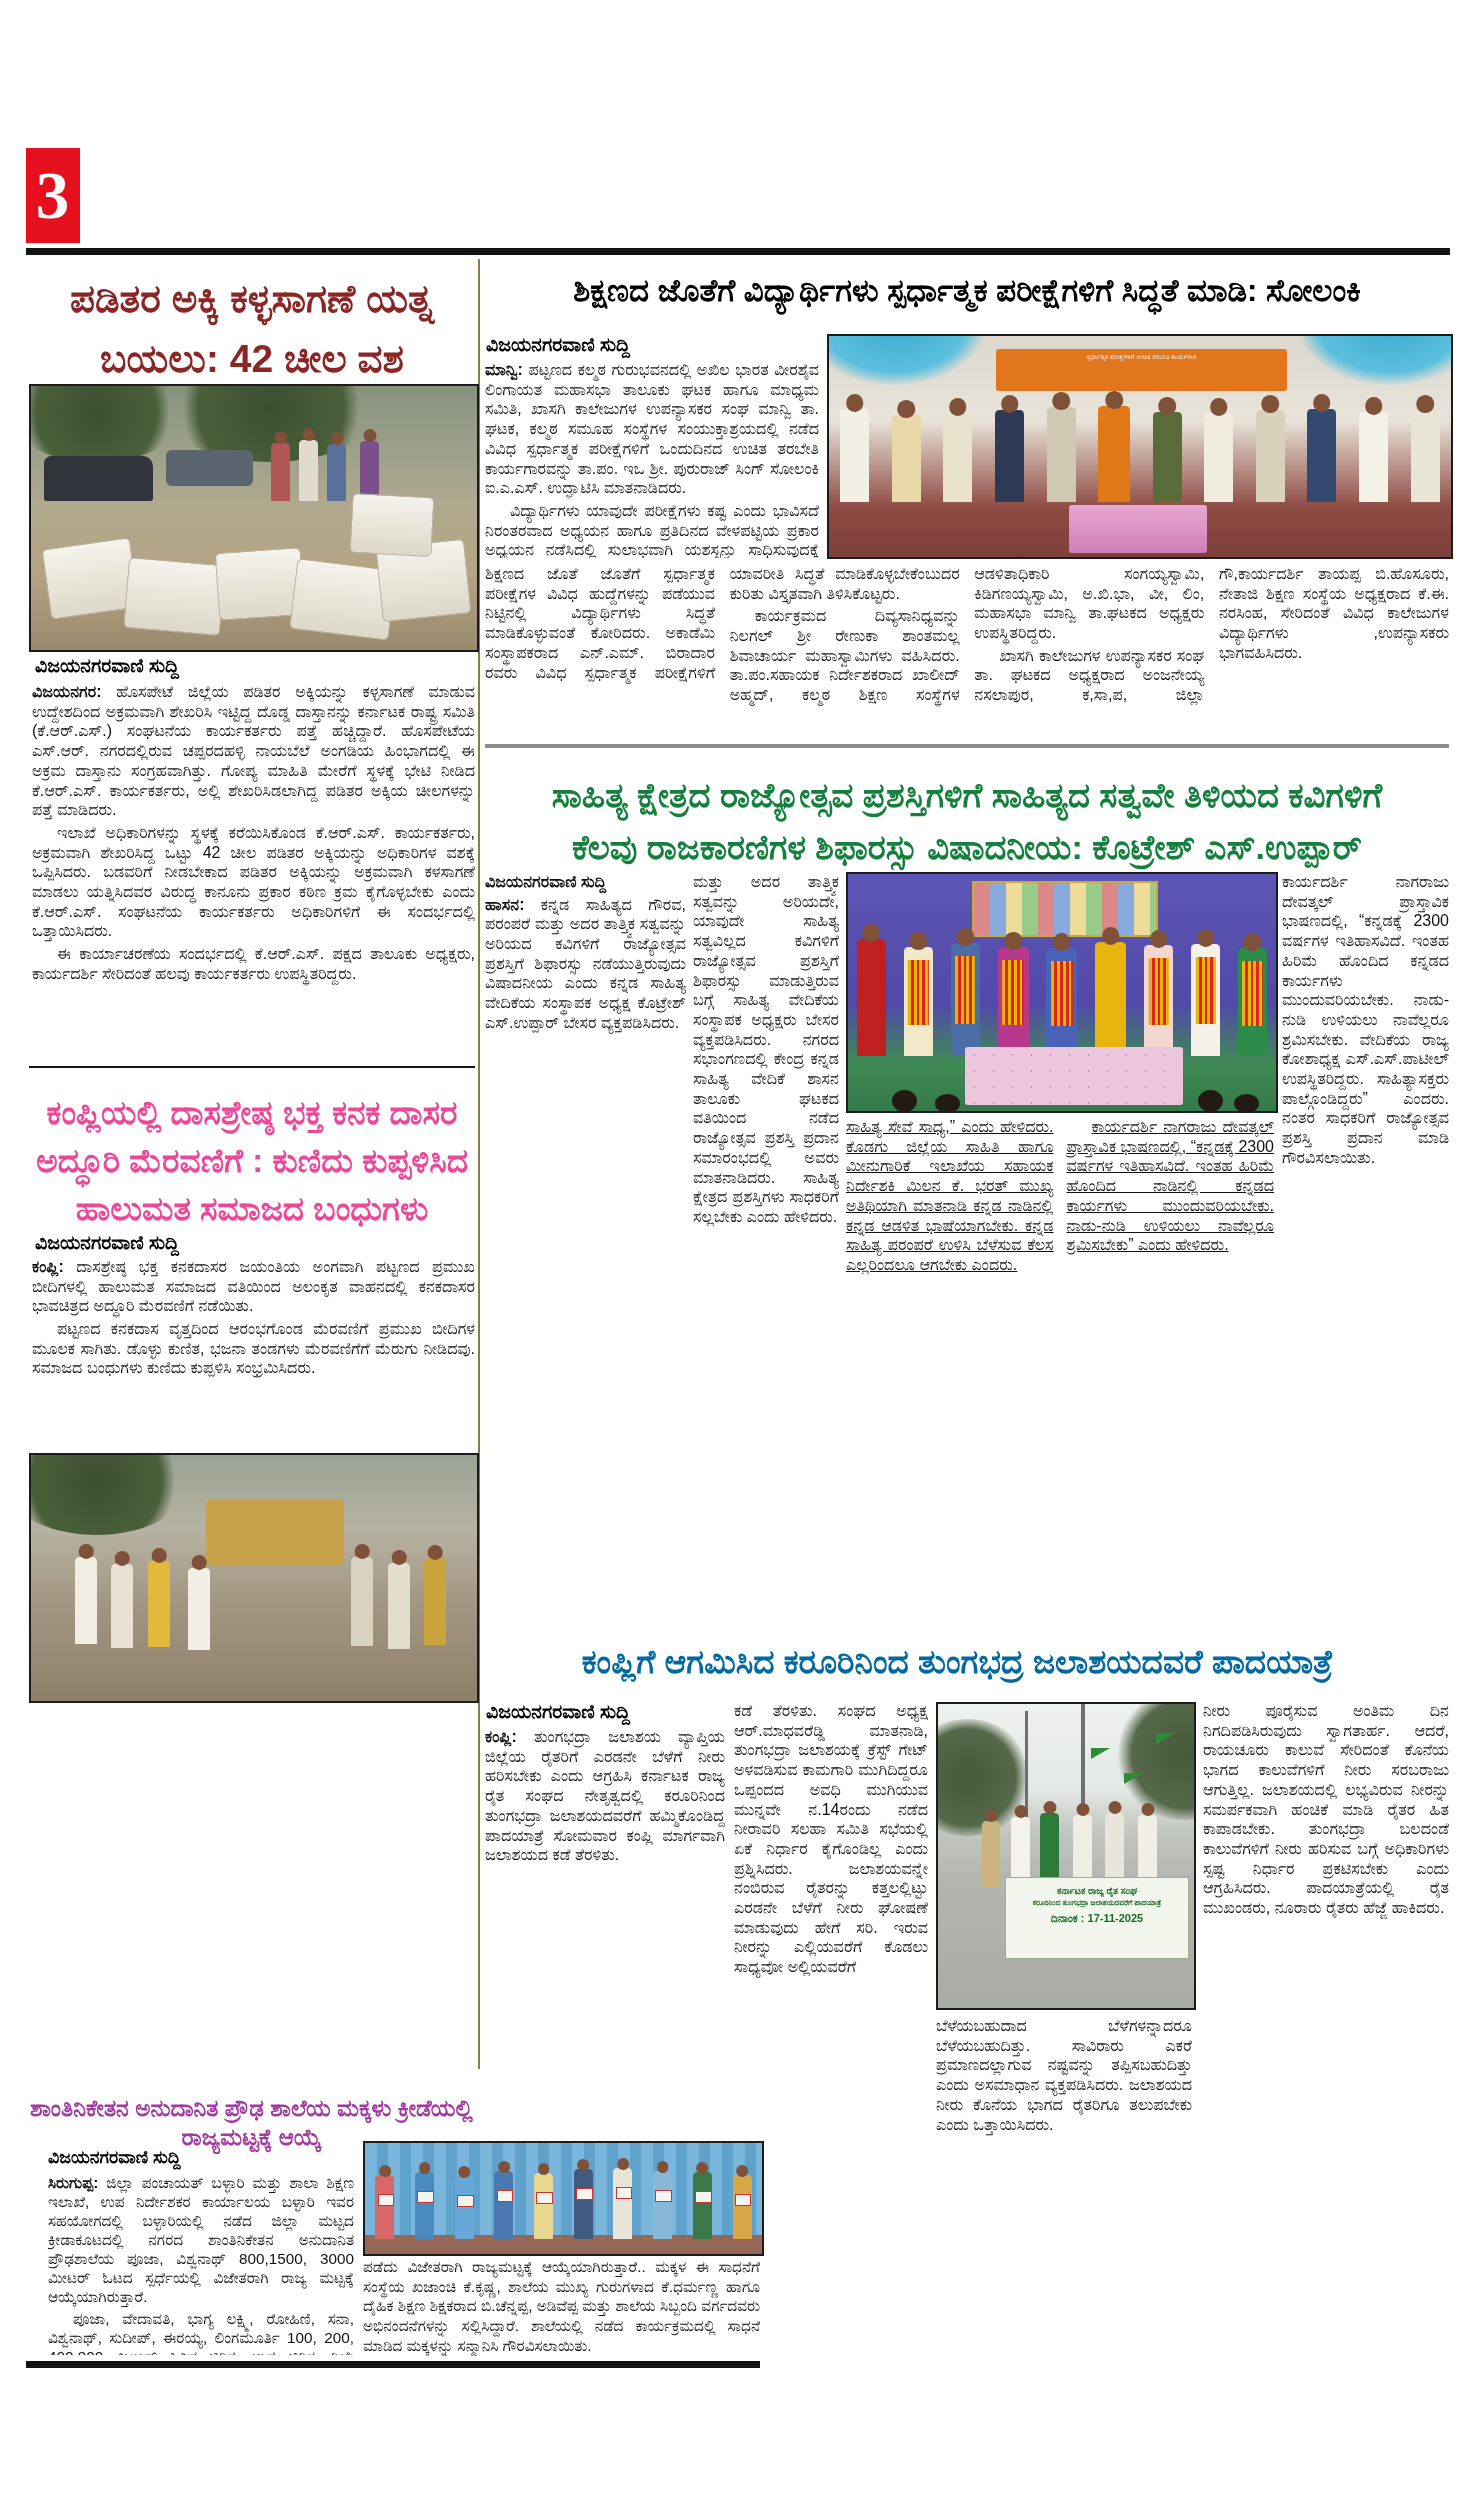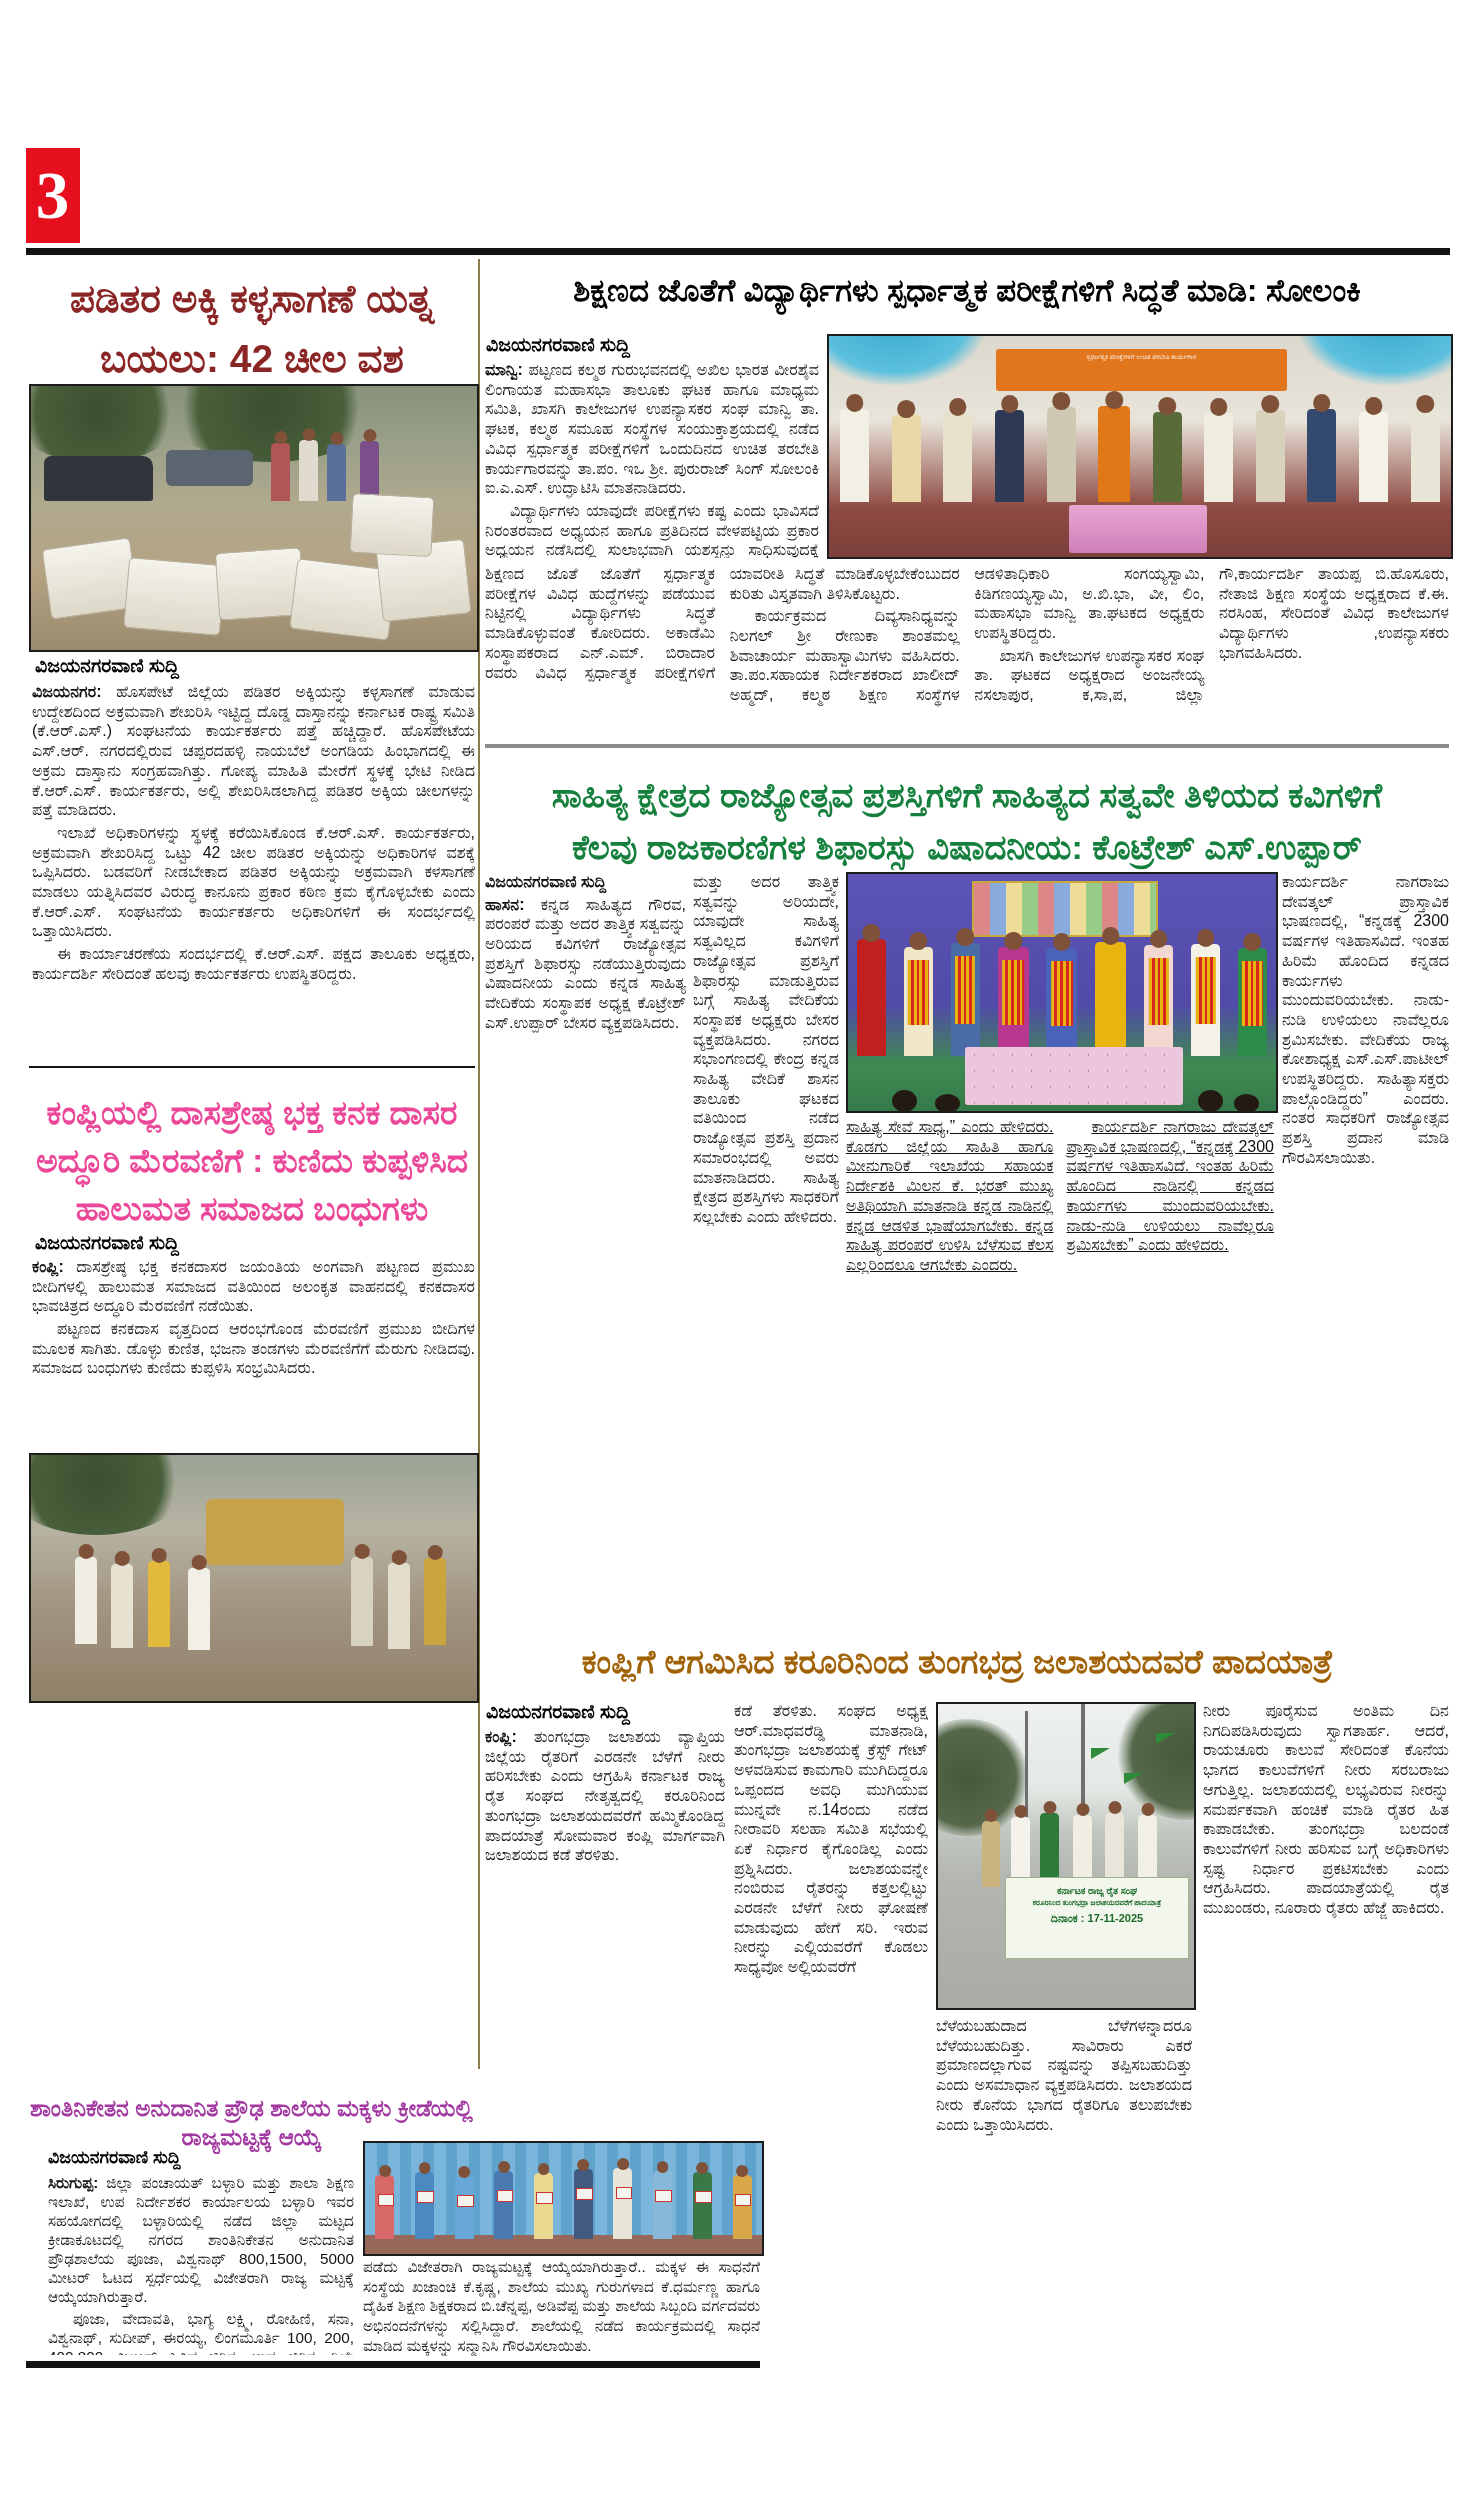--- a/index.html
+++ b/index.html
@@ -16,21 +16,21 @@
             transform:scaleY(1.25);}
   .en-sub{font-weight:500;}
   .dateline-top{color:#101010;font-size:22px;font-weight:800;white-space:nowrap;transform:scaleY(1.15);}
   .blackrule{background:#131313;}
   .grayrule{background:#8c8c8c;}
   .vline{background:#8b7a4a;}
   
   .hl{text-align:center;font-weight:800;overflow:hidden;margin-top:13px;}
   .hl-maroon{color:#8b2626;font-size:39px;line-height:60px;}
   .hl-brown{color:#000000;font-size:31px;line-height:44px;white-space:nowrap;}
-  .hl-brown2{color:#a16207;font-size:33px;line-height:48px;white-space:nowrap;}
+  .hl-brown2{color:#0369a1;font-size:33px;line-height:48px;white-space:nowrap;}
   .hl-purple{color:#ec4899;font-size:33px;line-height:48px;}
   .hl-purple-sm{color:#a23aa2;font-size:23px;line-height:29px;font-weight:800;}
   .hl-green{color:#15803d;font-size:34px;line-height:52px;white-space:nowrap;}
   
   .byline{font-weight:800;font-size:19px;color:#000;}
   .body{font-size:16px;line-height:19.7px;text-align:justify;overflow:hidden;}
   .body p{margin:0 0 2.9px 0;text-indent:25px;}
   .body p.first{text-indent:0;}
   .body b{font-weight:800;}
   .cols4{column-count:4;column-gap:14.6px;}
@@ -333,21 +333,21 @@
     <p class="first">ಬೆಳೆಯಬಹುದಾದ ಬೆಳೆಗಳನ್ನಾದರೂ ಬೆಳೆಯಬಹುದಿತ್ತು. ಸಾವಿರಾರು ಎಕರೆ ಪ್ರಮಾಣದಲ್ಲಾಗುವ ನಷ್ಟವನ್ನು ತಪ್ಪಿಸಬಹುದಿತ್ತು ಎಂದು ಅಸಮಾಧಾನ ವ್ಯಕ್ತಪಡಿಸಿದರು. ಜಲಾಶಯದ ನೀರು ಕೊನೆಯ ಭಾಗದ ರೈತರಿಗೂ ತಲುಪಬೇಕು ಎಂದು ಒತ್ತಾಯಿಸಿದರು.</p>
   </div>
   <div class="abs body" style="left:1203px;top:1701px;width:246px;height:730px;">
     <p class="first">ನೀರು ಪೂರೈಸುವ ಅಂತಿಮ ದಿನ ನಿಗದಿಪಡಿಸಿರುವುದು ಸ್ವಾಗತಾರ್ಹ. ಆದರೆ, ರಾಯಚೂರು ಕಾಲುವೆ ಸೇರಿದಂತೆ ಕೊನೆಯ ಭಾಗದ ಕಾಲುವೆಗಳಿಗೆ ನೀರು ಸರಬರಾಜು ಆಗುತ್ತಿಲ್ಲ. ಜಲಾಶಯದಲ್ಲಿ ಲಭ್ಯವಿರುವ ನೀರನ್ನು ಸಮರ್ಪಕವಾಗಿ ಹಂಚಿಕೆ ಮಾಡಿ ರೈತರ ಹಿತ ಕಾಪಾಡಬೇಕು. ತುಂಗಭದ್ರಾ ಬಲದಂಡೆ ಕಾಲುವೆಗಳಿಗೆ ನೀರು ಹರಿಸುವ ಬಗ್ಗೆ ಅಧಿಕಾರಿಗಳು ಸ್ಪಷ್ಟ ನಿರ್ಧಾರ ಪ್ರಕಟಿಸಬೇಕು ಎಂದು ಆಗ್ರಹಿಸಿದರು. ಪಾದಯಾತ್ರೆಯಲ್ಲಿ ರೈತ ಮುಖಂಡರು, ನೂರಾರು ರೈತರು ಹೆಜ್ಜೆ ಹಾಕಿದರು.</p>
   </div>
 
   <div class="abs hl hl-purple-sm" style="left:28px;top:2081px;width:447px;height:60px;">ಶಾಂತಿನಿಕೇತನ ಅನುದಾನಿತ ಪ್ರೌಢ ಶಾಲೆಯ ಮಕ್ಕಳು ಕ್ರೀಡೆಯಲ್ಲಿ ರಾಜ್ಯಮಟ್ಟಕ್ಕೆ ಆಯ್ಕೆ</div>
   <div class="abs byline" style="left:48px;top:2147px;width:306px;font-size:17.5px;">ವಿಜಯನಗರವಾಣಿ ಸುದ್ದಿ</div>
   <div class="abs body small" style="left:48px;top:2173px;width:306px;height:182px;">
     <p class="first"><b>ಸಿರುಗುಪ್ಪ:</b>
-       <span>ಜಿಲ್ಲಾ ಪಂಚಾಯತ್ ಬಳ್ಳಾರಿ ಮತ್ತು ಶಾಲಾ ಶಿಕ್ಷಣ ಇಲಾಖೆ, ಉಪ ನಿರ್ದೇಶಕರ ಕಾರ್ಯಾಲಯ ಬಳ್ಳಾರಿ ಇವರ ಸಹಯೋಗದಲ್ಲಿ ಬಳ್ಳಾರಿಯಲ್ಲಿ ನಡೆದ ಜಿಲ್ಲಾ ಮಟ್ಟದ ಕ್ರೀಡಾಕೂಟದಲ್ಲಿ ನಗರದ ಶಾಂತಿನಿಕೇತನ ಅನುದಾನಿತ ಪ್ರೌಢಶಾಲೆಯ ಪೂಜಾ, ವಿಶ್ವನಾಥ್ 800,1500, 5000 ಮೀಟರ್ ಓಟದ ಸ್ಪರ್ಧೆಯಲ್ಲಿ ವಿಜೇತರಾಗಿ ರಾಜ್ಯ ಮಟ್ಟಕ್ಕೆ ಆಯ್ಕೆಯಾಗಿರುತ್ತಾರೆ.</span></p>
+       <span>ಜಿಲ್ಲಾ ಪಂಚಾಯತ್ ಬಳ್ಳಾರಿ ಮತ್ತು ಶಾಲಾ ಶಿಕ್ಷಣ ಇಲಾಖೆ, ಉಪ ನಿರ್ದೇಶಕರ ಕಾರ್ಯಾಲಯ ಬಳ್ಳಾರಿ ಇವರ ಸಹಯೋಗದಲ್ಲಿ ಬಳ್ಳಾರಿಯಲ್ಲಿ ನಡೆದ ಜಿಲ್ಲಾ ಮಟ್ಟದ ಕ್ರೀಡಾಕೂಟದಲ್ಲಿ ನಗರದ ಶಾಂತಿನಿಕೇತನ ಅನುದಾನಿತ ಪ್ರೌಢಶಾಲೆಯ ಪೂಜಾ, ವಿಶ್ವನಾಥ್ 800,1500, 3000 ಮೀಟರ್ ಓಟದ ಸ್ಪರ್ಧೆಯಲ್ಲಿ ವಿಜೇತರಾಗಿ ರಾಜ್ಯ ಮಟ್ಟಕ್ಕೆ ಆಯ್ಕೆಯಾಗಿರುತ್ತಾರೆ.</span></p>
     <p>ಪೂಜಾ, ವೇದಾವತಿ, ಭಾಗ್ಯ ಲಕ್ಷ್ಮಿ, ರೋಹಿಣಿ, ಸನಾ, ವಿಶ್ವನಾಥ್, ಸುದೀಪ್, ಈರಯ್ಯ, ಲಿಂಗಮೂರ್ತಿ 100, 200, 400,800 ಮೀಟರ್ ತ್ರಿವಿಧ ಜಿಗಿತ, ಉದ್ದ ಜಿಗಿತ, ರಿಲೇ ಸ್ಪರ್ಧೆಯಲ್ಲಿ ಸಮಗ್ರ ಪ್ರಶಸ್ತಿ</p>
   </div>
 
   <div class="photo ph5" style="left:363px;top:2141px;width:397px;height:111px;">
     <div class="ph-child" style="left:0;bottom:0;width:100%;height:19px;background:#96685a;"></div>
     <div class="ph-child" style="left:0;top:16px;width:100%;height:80px;display:flex;justify-content:space-around;align-items:flex-end;">
       <span class="person" style="width:19px;height:64px;background:#d86868;position:relative;">
           <span class="head" style="top:-10.2px;width:11.7px;height:11.7px;"></span>
           <span class="cert" style="position:absolute;left:2.2px;top:19px;width:14.6px;height:10.2px;"></span>
         </span>

